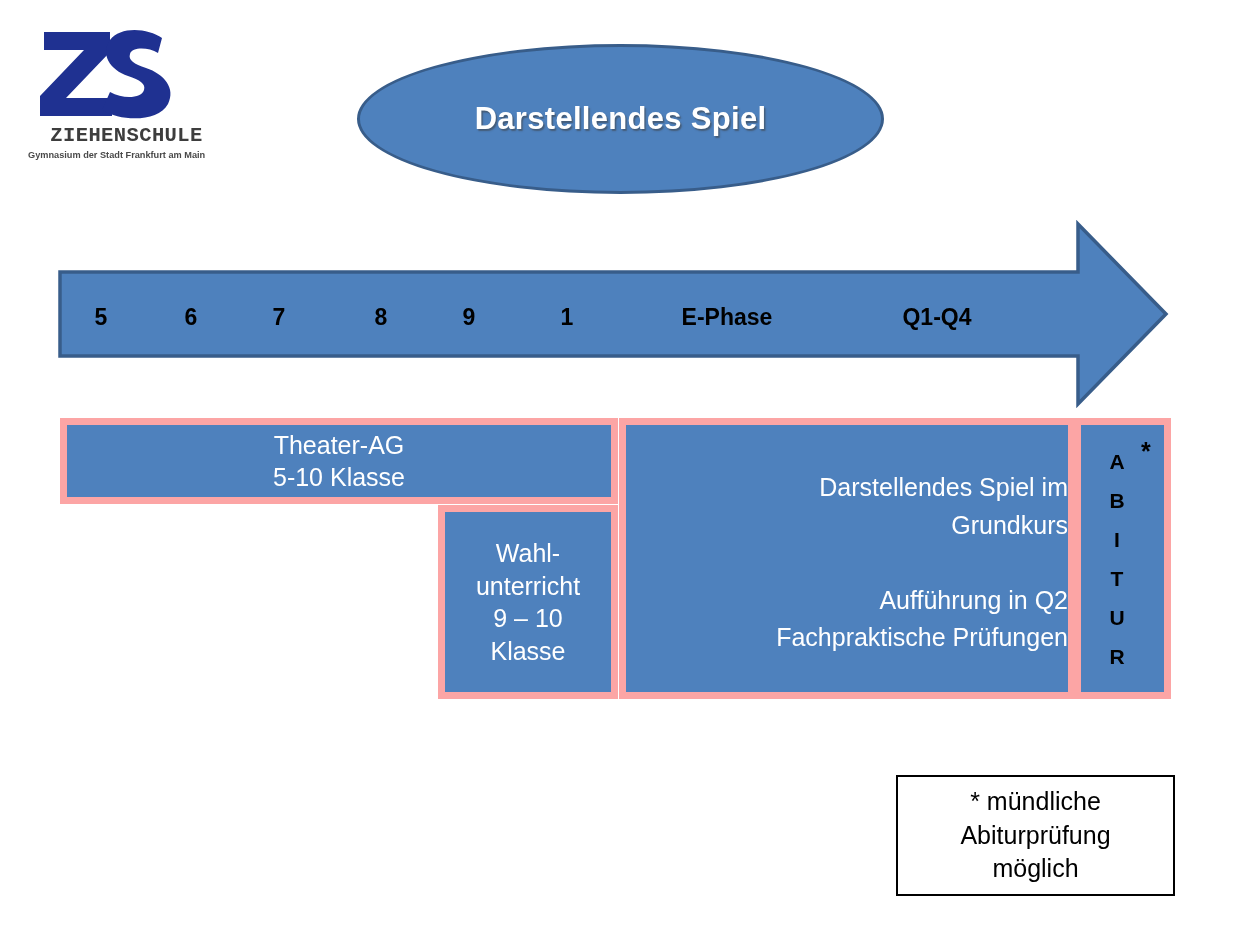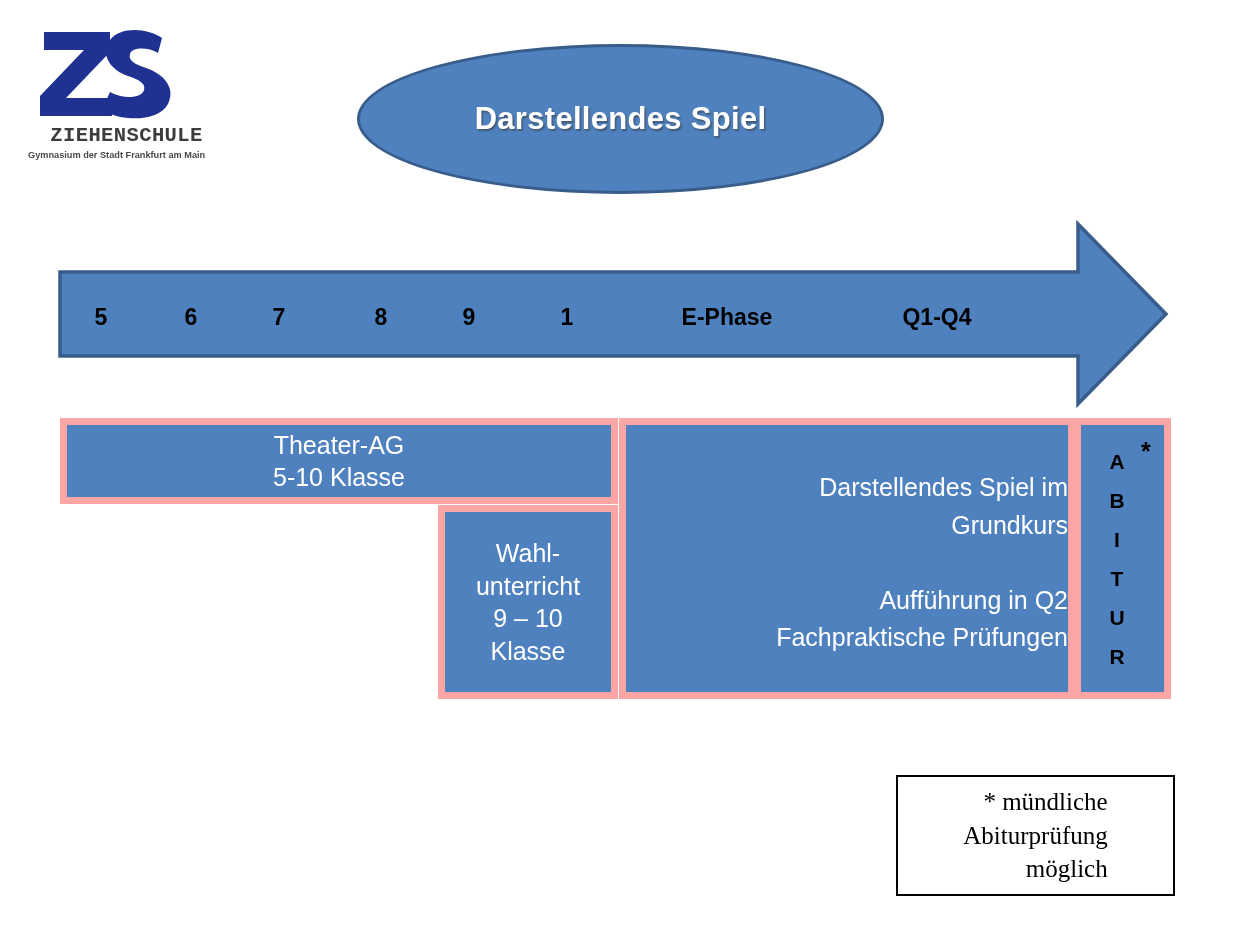--- a/index.html
+++ b/index.html
@@ -195,22 +195,22 @@
     width: 279px;
     height: 121px;
     background: #ffffff;
     border: 2px solid #000000;
     box-sizing: border-box;
     display: flex;
     align-items: center;
     justify-content: center;
   }
   #footnote-text {
-    text-align: right;
-    font-family: Liberation Serif, serif;
+    text-align: center;
+    font-family: Liberation Sans, sans-serif;
     font-size: 25px;
     line-height: 1.35;
     color: #000000;
     white-space: pre-line;
   }
 </style>
 </head>
 <body>
 
 <div id="canvas">

